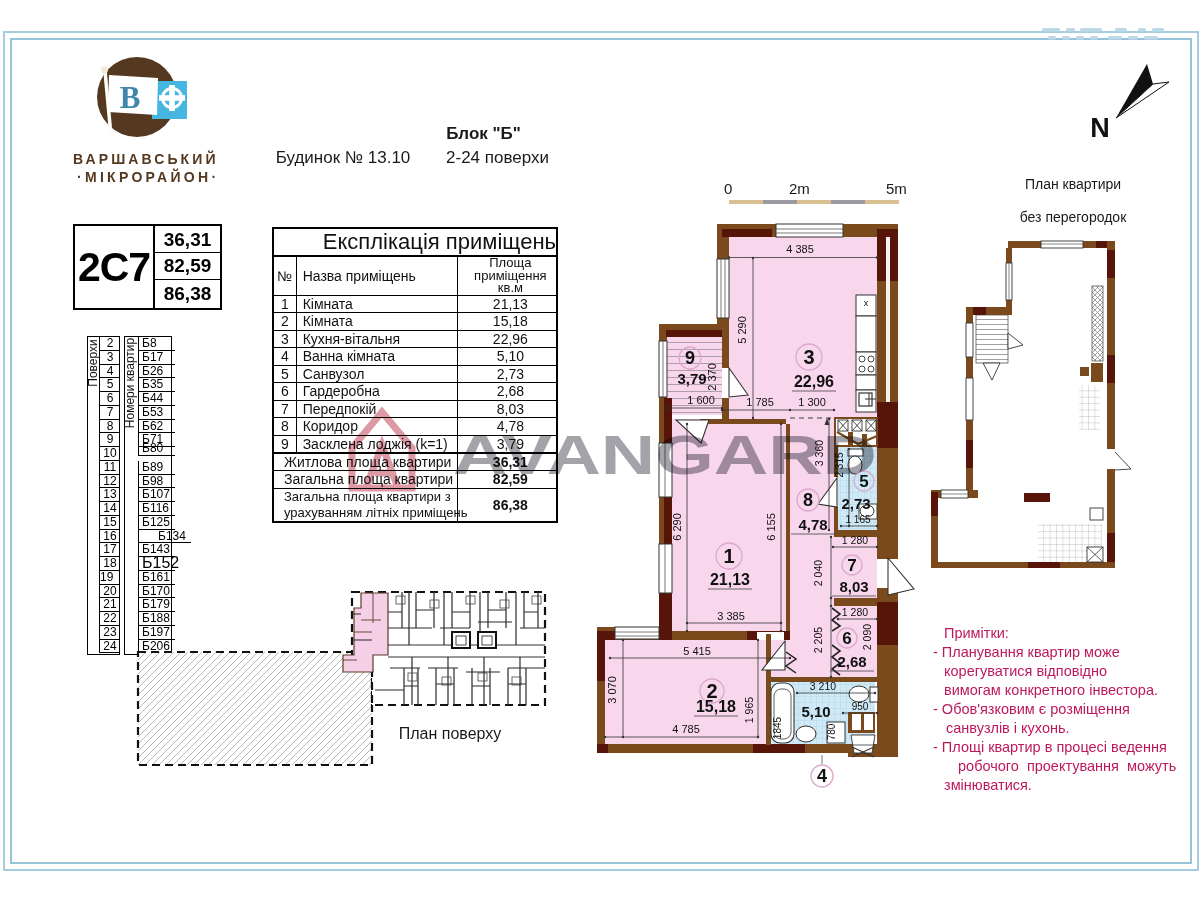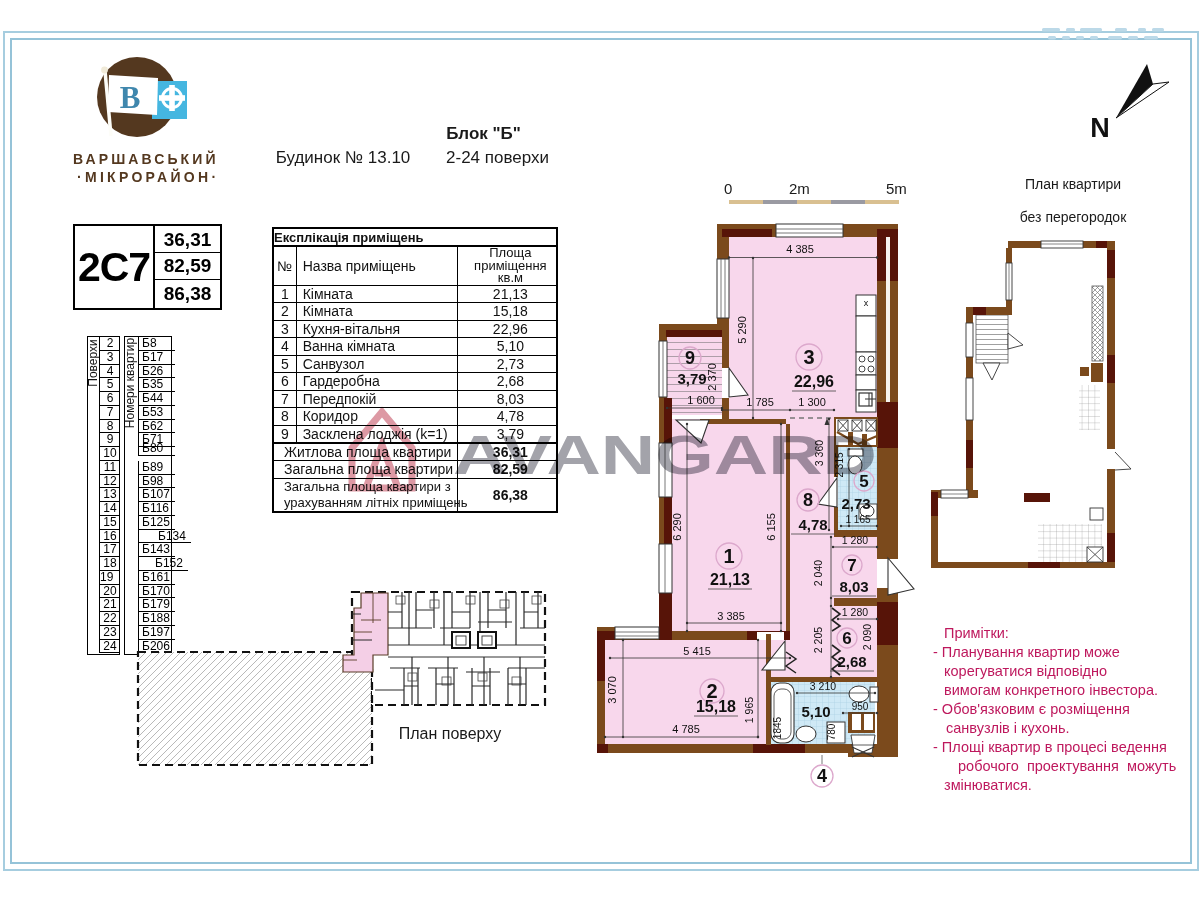--- a/index.html
+++ b/index.html
@@ -85,21 +85,21 @@
         <div class="abs" style="left:0;top:82.56px;width:33px;height:12.76px;border-bottom:1px solid #000;border-left:1px solid #000;font-size:12px;line-height:12.76px;padding-left:3px">Б62</div>
         <div class="abs" style="left:0;top:96.32px;width:33px;height:12.76px;border-bottom:1px solid #000;border-left:1px solid #000;font-size:12px;line-height:12.76px;padding-left:3px">Б71</div>
         <div class="abs" style="left:0;top:105px;width:33px;height:12.76px;border-bottom:1px solid #000;border-left:1px solid #000;font-size:12px;line-height:12.76px;padding-left:3px">Б80</div>
         <div class="abs" style="left:0;top:123.84px;width:33px;height:12.76px;border-bottom:1px solid #000;border-left:1px solid #000;font-size:12px;line-height:12.76px;padding-left:3px">Б89</div>
         <div class="abs" style="left:0;top:137.60px;width:33px;height:12.76px;border-bottom:1px solid #000;border-left:1px solid #000;font-size:12px;line-height:12.76px;padding-left:3px">Б98</div>
         <div class="abs" style="left:0;top:151.36px;width:33px;height:12.76px;border-bottom:1px solid #000;border-left:1px solid #000;font-size:12px;line-height:12.76px;padding-left:3px">Б107</div>
         <div class="abs" style="left:0;top:165.12px;width:33px;height:12.76px;border-bottom:1px solid #000;border-left:1px solid #000;font-size:12px;line-height:12.76px;padding-left:3px">Б116</div>
         <div class="abs" style="left:0;top:178.88px;width:33px;height:12.76px;border-bottom:1px solid #000;border-left:1px solid #000;font-size:12px;line-height:12.76px;padding-left:3px">Б125</div>
         <div class="abs" style="left:0;top:192.64px;width:33px;height:12.76px;border-bottom:1px solid #000;border-left:1px solid #000;font-size:12px;line-height:12.76px;padding-left:19px">Б134</div>
         <div class="abs" style="left:0;top:206.40px;width:33px;height:12.76px;border-bottom:1px solid #000;border-left:1px solid #000;font-size:12px;line-height:12.76px;padding-left:3px">Б143</div>
-        <div class="abs" style="left:0;top:220.16px;width:33px;height:12.76px;border-bottom:1px solid #000;border-left:1px solid #000;font-size:12px;line-height:12.76px;padding-left:16px">Б152</div>
+        <div class="abs" style="left:0;top:220.16px;width:33px;height:12.76px;border-bottom:1px solid #000;border-left:1px solid #000;font-size:16px;line-height:12.76px;padding-left:3px">Б152</div>
         <div class="abs" style="left:0;top:233.92px;width:33px;height:12.76px;border-bottom:1px solid #000;border-left:1px solid #000;font-size:12px;line-height:12.76px;padding-left:3px">Б161</div>
         <div class="abs" style="left:0;top:247.68px;width:33px;height:12.76px;border-bottom:1px solid #000;border-left:1px solid #000;font-size:12px;line-height:12.76px;padding-left:3px">Б170</div>
         <div class="abs" style="left:0;top:261.44px;width:33px;height:12.76px;border-bottom:1px solid #000;border-left:1px solid #000;font-size:12px;line-height:12.76px;padding-left:3px">Б179</div>
         <div class="abs" style="left:0;top:275.20px;width:33px;height:12.76px;border-bottom:1px solid #000;border-left:1px solid #000;font-size:12px;line-height:12.76px;padding-left:3px">Б188</div>
         <div class="abs" style="left:0;top:288.96px;width:33px;height:12.76px;border-bottom:1px solid #000;border-left:1px solid #000;font-size:12px;line-height:12.76px;padding-left:3px">Б197</div>
         <div class="abs" style="left:0;top:302.72px;width:33px;height:12.76px;border-bottom:1px solid #000;border-left:1px solid #000;font-size:12px;line-height:12.76px;padding-left:3px">Б206</div>
       </div>
 </div>
 <svg class="abs" style="left:124px;top:336px" width="13" height="317" viewBox="0 0 13 317">
 <text x="9.5" y="47" font-size="12" fill="#111" transform="rotate(-90 9.5 47)" text-anchor="middle">Номери квартир</text>
@@ -113,21 +113,21 @@
 #expl .c3{text-align:center;padding-left:7px;}
 </style>
 <table id="expl" cellspacing="0">
 <colgroup>
         <col style="width:23px">
         <col style="width:160px">
         <col style="width:99px">
       </colgroup>
 <tbody>
         <tr style="height:18px">
-          <td colspan="3" style="text-align:left;font-size:13px;font-weight:bold;border-bottom:2px solid #000">Експлікація приміщень</td>
+          <td colspan="3" style="text-align:right;font-size:22px;font-weight:normal;border-bottom:2px solid #000">Експлікація приміщень</td>
         </tr>
 <tr style="height:33px">
           <td class="c1">№</td>
           <td class="c2">Назва приміщень</td>
 <td class="c3" style="font-size:13px;line-height:12.5px">Площа<br>приміщення<br>кв.м</td>
         </tr>
 <tr style="height:17.5px">
           <td class="c1">1</td>
           <td class="c2">Кімната</td>
           <td class="c3">21,13</td>

